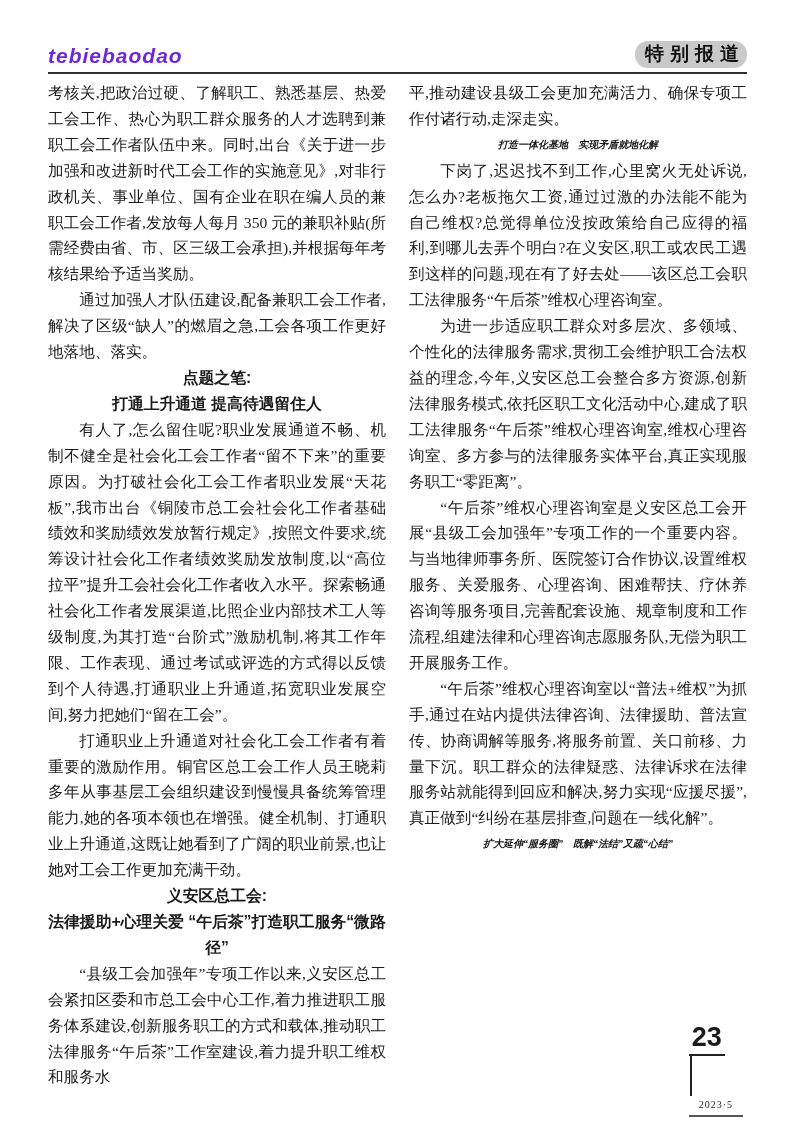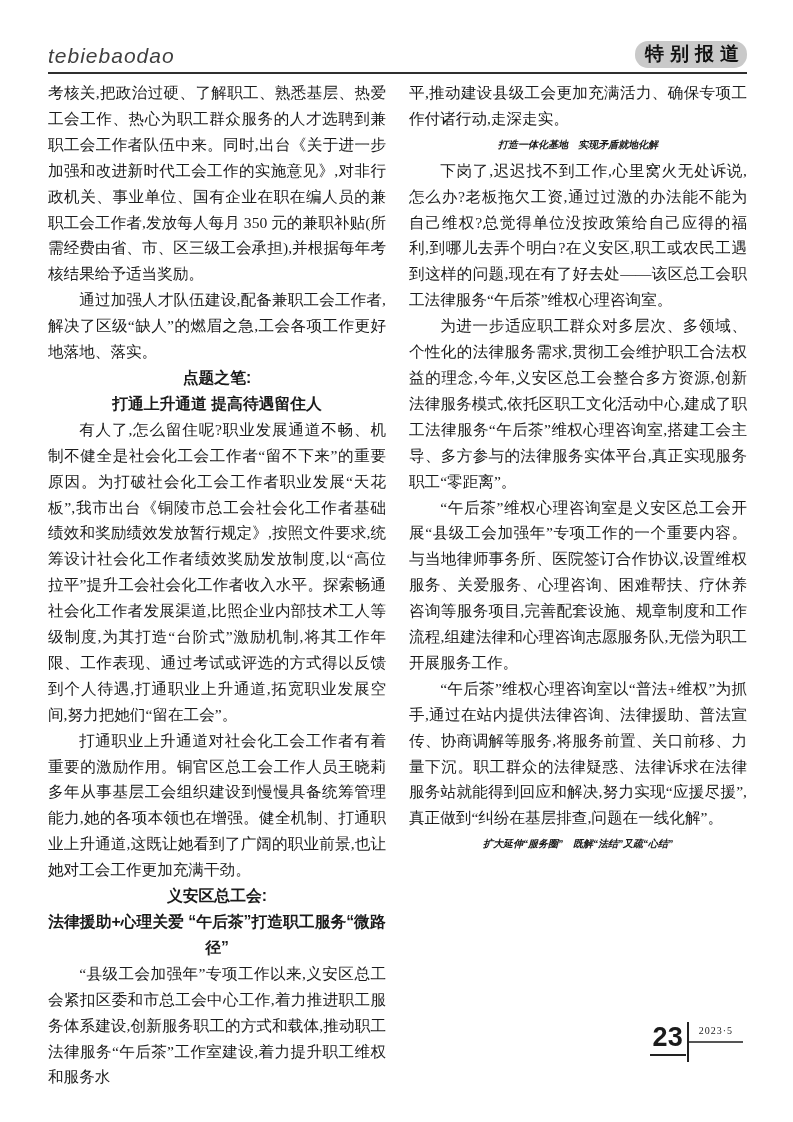--- a/index.html
+++ b/index.html
@@ -12,23 +12,23 @@
     color:#1b1b1b;
     overflow:hidden;
     box-sizing:border-box;
   }
   
   .header{
     display:flex;justify-content:space-between;align-items:flex-end;
     padding:34px 46px 0 48px;
   }
   .logo{
-    color:#404040;
+    color:#6d28d9;
     font-family:"Liberation Sans","DejaVu Sans",sans-serif;
-    font-weight:normal;font-style:italic;
+    font-weight:bold;font-style:italic;
     font-size:21px;letter-spacing:1px;margin-top:10px;
   }
   .badge{
     background:#c9c9c9;color:#111;
     font-weight:bold;font-size:19px;
     letter-spacing:6px;
     padding:2px 2px 2px 10px;
     line-height:1.2;
     border-radius:13px;
   }
@@ -59,21 +59,21 @@
     font-size:15.8px;
   }
   .col p.subheading{
     text-align:center;text-indent:0;
     font-weight:bold;font-style:italic;
     font-size:10px;
   }
   
   .footer{
     position:absolute;top:1022px;right:50px;
-    display:flex;align-items:flex-start;
+    display:flex;align-items:flex-start;flex-direction:column;
   }
   .pagenum{
     font-family:"Liberation Sans","DejaVu Sans",sans-serif;
     font-weight:bold;font-size:27px;line-height:1;
     padding:2px 3px 3px 3px;
     border-bottom:2px solid #222;
     align-self:flex-start;
   }
   .fdivider{
     width:2px;background:#222;height:40px;margin-left:1px;
@@ -105,21 +105,21 @@
         <p class="indent">有人了,怎么留住呢?职业发展通道不畅、机制不健全是社会化工会工作者“留不下来”的重要原因。为打破社会化工会工作者职业发展“天花板”,我市出台《铜陵市总工会社会化工作者基础绩效和奖励绩效发放暂行规定》,按照文件要求,统筹设计社会化工作者绩效奖励发放制度,以“高位拉平”提升工会社会化工作者收入水平。探索畅通社会化工作者发展渠道,比照企业内部技术工人等级制度,为其打造“台阶式”激励机制,将其工作年限、工作表现、通过考试或评选的方式得以反馈到个人待遇,打通职业上升通道,拓宽职业发展空间,努力把她们“留在工会”。</p>
         <p class="indent">打通职业上升通道对社会化工会工作者有着重要的激励作用。铜官区总工会工作人员王晓莉多年从事基层工会组织建设到慢慢具备统筹管理能力,她的各项本领也在增强。健全机制、打通职业上升通道,这既让她看到了广阔的职业前景,也让她对工会工作更加充满干劲。</p>
         <p class="heading">义安区总工会:</p>
         <p class="heading">法律援助+心理关爱 “午后茶”打造职工服务“微路径”</p>
         <p class="indent">“县级工会加强年”专项工作以来,义安区总工会紧扣区委和市总工会中心工作,着力推进职工服务体系建设,创新服务职工的方式和载体,推动职工法律服务“午后茶”工作室建设,着力提升职工维权和服务水</p>
       </section>
     <section class="col">
         <p>平,推动建设县级工会更加充满活力、确保专项工作付诸行动,走深走实。</p>
         <p class="subheading">打造一体化基地　实现矛盾就地化解</p>
         <p class="indent">下岗了,迟迟找不到工作,心里窝火无处诉说,怎么办?老板拖欠工资,通过过激的办法能不能为自己维权?总觉得单位没按政策给自己应得的福利,到哪儿去弄个明白?在义安区,职工或农民工遇到这样的问题,现在有了好去处——该区总工会职工法律服务“午后茶”维权心理咨询室。</p>
-        <p class="indent">为进一步适应职工群众对多层次、多领域、个性化的法律服务需求,贯彻工会维护职工合法权益的理念,今年,义安区总工会整合多方资源,创新法律服务模式,依托区职工文化活动中心,建成了职工法律服务“午后茶”维权心理咨询室,搭建工会主导、多方参与的法律服务实体平台,真正实现服务职工“零距离”。</p>
+        <p class="indent">为进一步适应职工群众对多层次、多领域、个性化的法律服务需求,贯彻工会维护职工合法权益的理念,今年,义安区总工会整合多方资源,创新法律服务模式,依托区职工文化活动中心,建成了职工法律服务“午后茶”维权心理咨询室,维权心理咨询室、多方参与的法律服务实体平台,真正实现服务职工“零距离”。</p>
         <p class="indent">“午后茶”维权心理咨询室是义安区总工会开展“县级工会加强年”专项工作的一个重要内容。与当地律师事务所、医院签订合作协议,设置维权服务、关爱服务、心理咨询、困难帮扶、疗休养咨询等服务项目,完善配套设施、规章制度和工作流程,组建法律和心理咨询志愿服务队,无偿为职工开展服务工作。</p>
         <p class="indent">“午后茶”维权心理咨询室以“普法+维权”为抓手,通过在站内提供法律咨询、法律援助、普法宣传、协商调解等服务,将服务前置、关口前移、力量下沉。职工群众的法律疑惑、法律诉求在法律服务站就能得到回应和解决,努力实现“应援尽援”,真正做到“纠纷在基层排查,问题在一线化解”。</p>
         <p class="subheading">扩大延伸“服务圈”　既解“法结”又疏“心结”</p>
       </section>
   </div>
 
   <div class="footer">
     <span class="pagenum">23</span>
     <span class="fdivider"></span>
     <span class="issue">2023·5</span>

